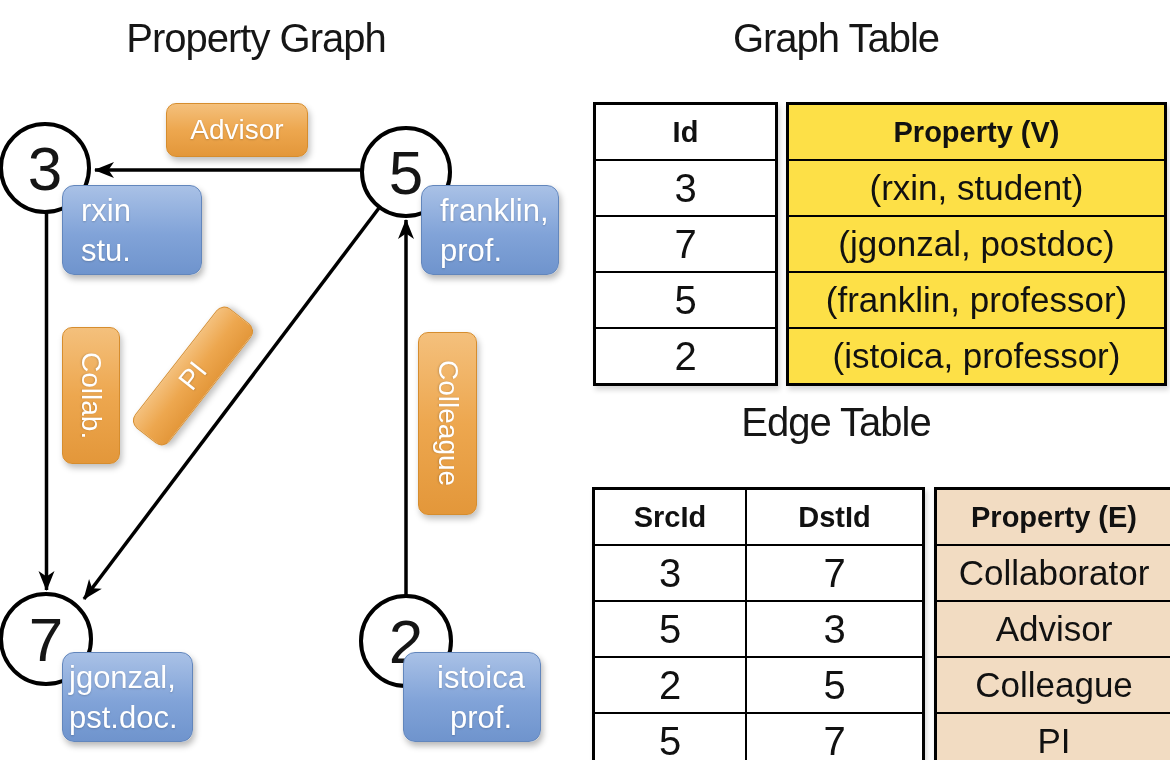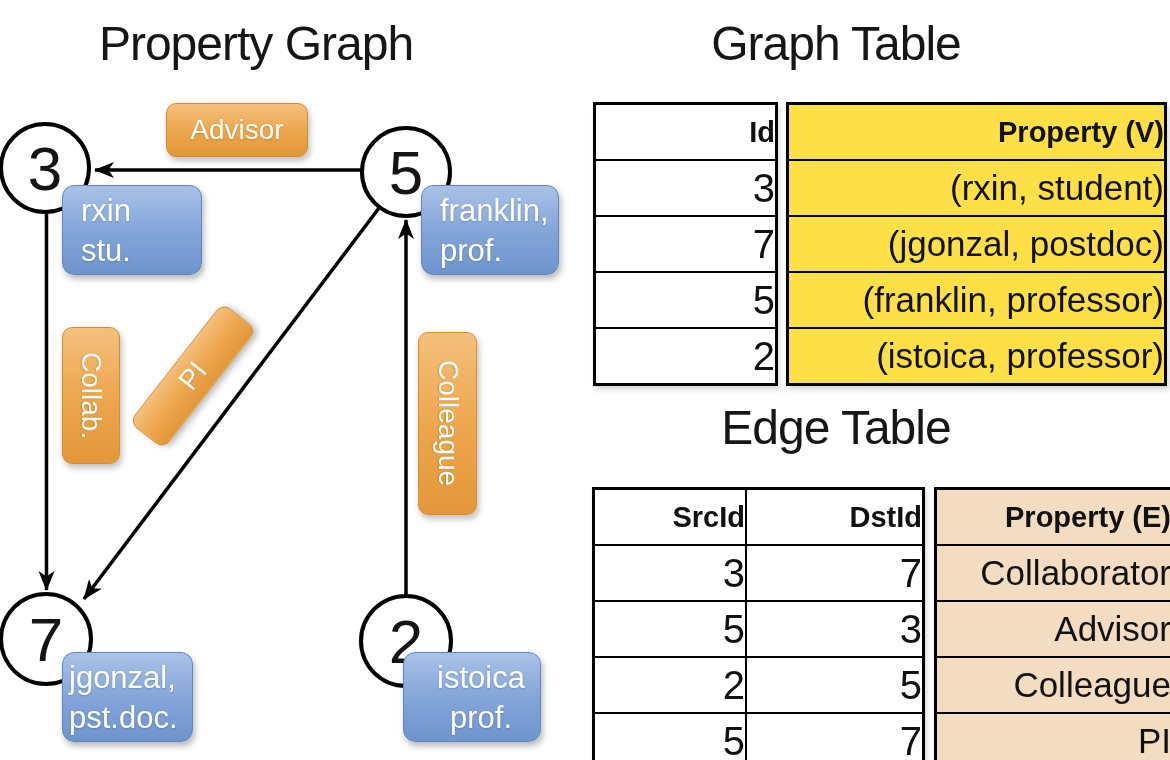--- a/index.html
+++ b/index.html
@@ -1,21 +1,21 @@
 <!DOCTYPE html>
 <html><head>
 <meta charset="utf-8">
 <style>
   html,body { margin:0; padding:0; background:#fff; }
   #canvas {
     position:relative; width:1170px; height:760px; overflow:hidden;
     background:#fff; font-family:"Liberation Sans", sans-serif; color:#111;
   }
   .title {
-    position:absolute; text-align:center; font-size:48px; letter-spacing:-1px;
+    position:absolute; text-align:center; font-size:40px; letter-spacing:-1px;
     color:#161616; white-space:nowrap;
   }
   .gsvg { position:absolute; left:0; top:0; }
   .vnum {
     position:absolute; width:90px; height:90px; display:flex;
     align-items:center; justify-content:center; font-size:62px; color:#151515;
   }
   .vbox {
     position:absolute; border-radius:12px; color:#fff;
     background:linear-gradient(180deg,#a9c1e6 0%,#81a3d8 55%,#6f94cd 100%);
@@ -27,21 +27,21 @@
     position:absolute; border-radius:10px; color:#fff;
     background:linear-gradient(180deg,#f4c07c 0%,#eda74f 50%,#e3973a 100%);
     border:1px solid #d68d2e; box-shadow:2px 4px 6px rgba(0,0,0,0.25);
     display:flex; align-items:center; justify-content:center;
     font-size:28px; text-shadow:0 1px 2px rgba(0,0,0,0.18);
   }
   .ebox .vert { writing-mode:vertical-rl; }
   .tblwrap { position:absolute; display:flex; }
   table { border-collapse:collapse; table-layout:fixed;
           box-shadow:2px 4px 5px rgba(0,0,0,0.16); }
-  td,th { border:2.5px solid #000; text-align:right; vertical-align:middle;
+  td,th { border:2.5px solid #000; text-align:center; vertical-align:middle;
           height:54px; padding:0; overflow:hidden; white-space:nowrap; }
   table { border:3px solid #000; }
   th { font-size:29px; font-weight:bold; color:#111; }
   td.num { font-size:40px; }
   td.prop { font-size:35px; }
   .bluefill { background:#fde047; }
   .tanfill { background:#F2DCC2; }
 </style>
 </head>
 <body>

